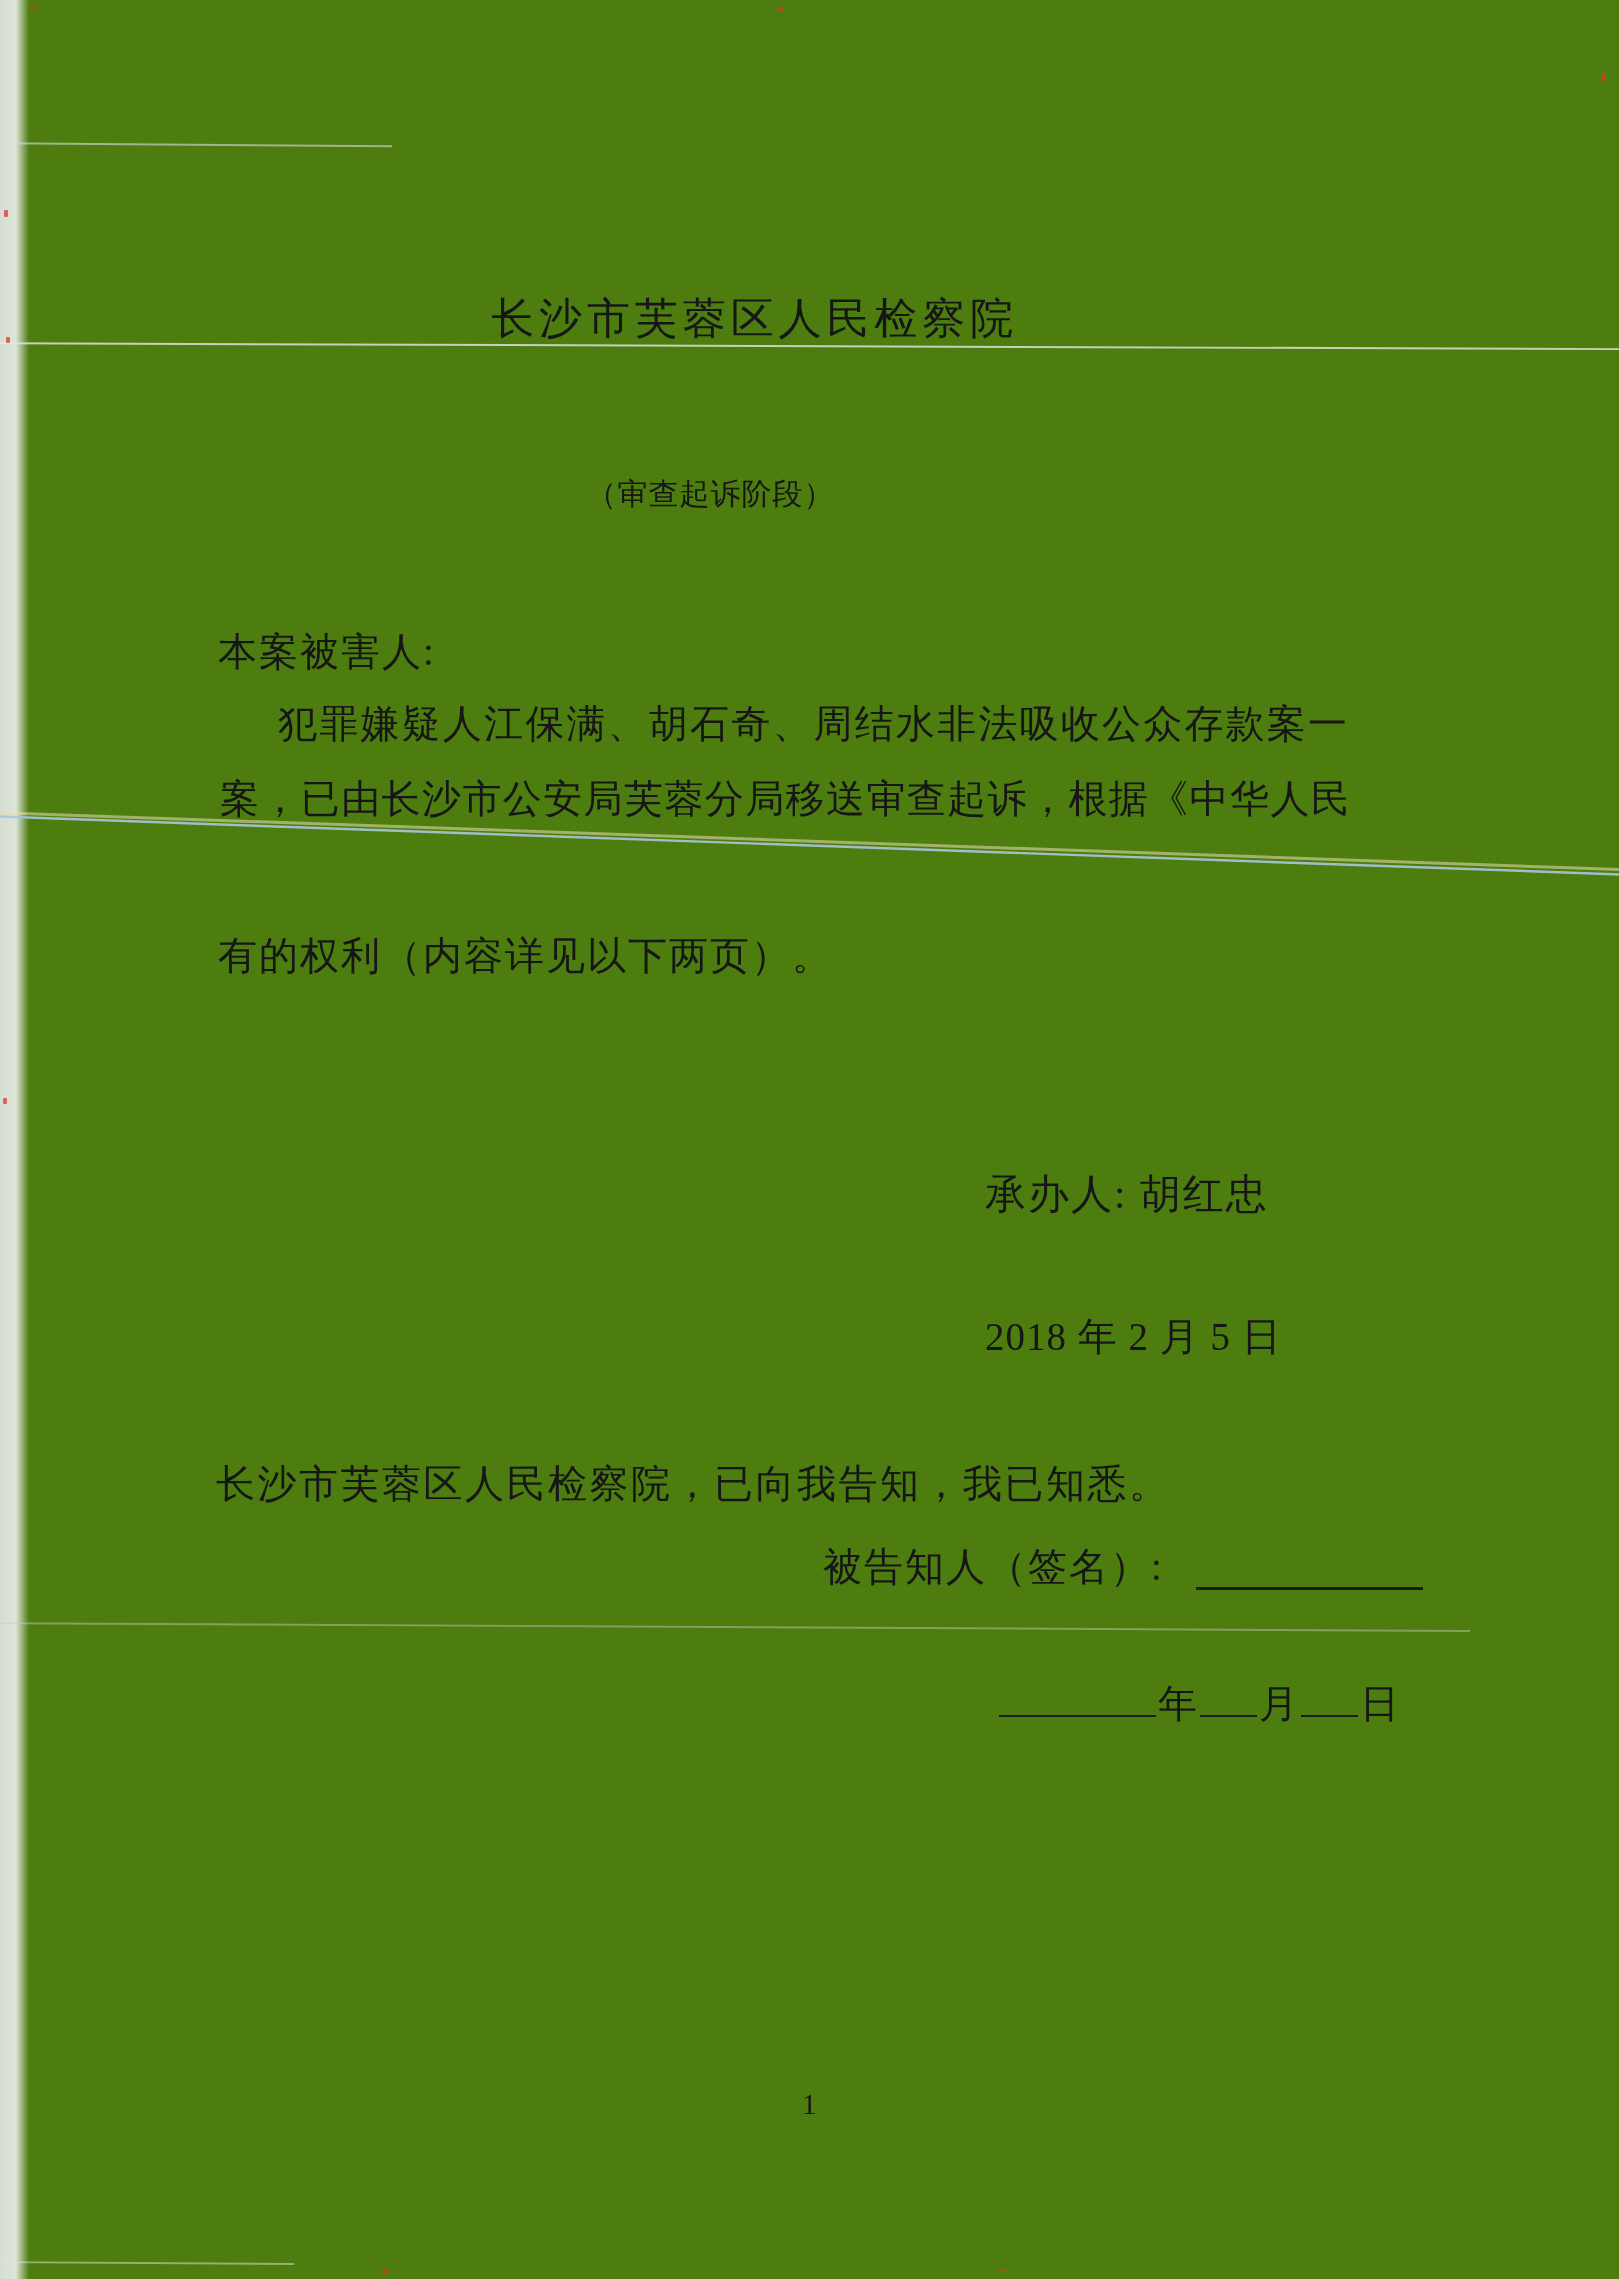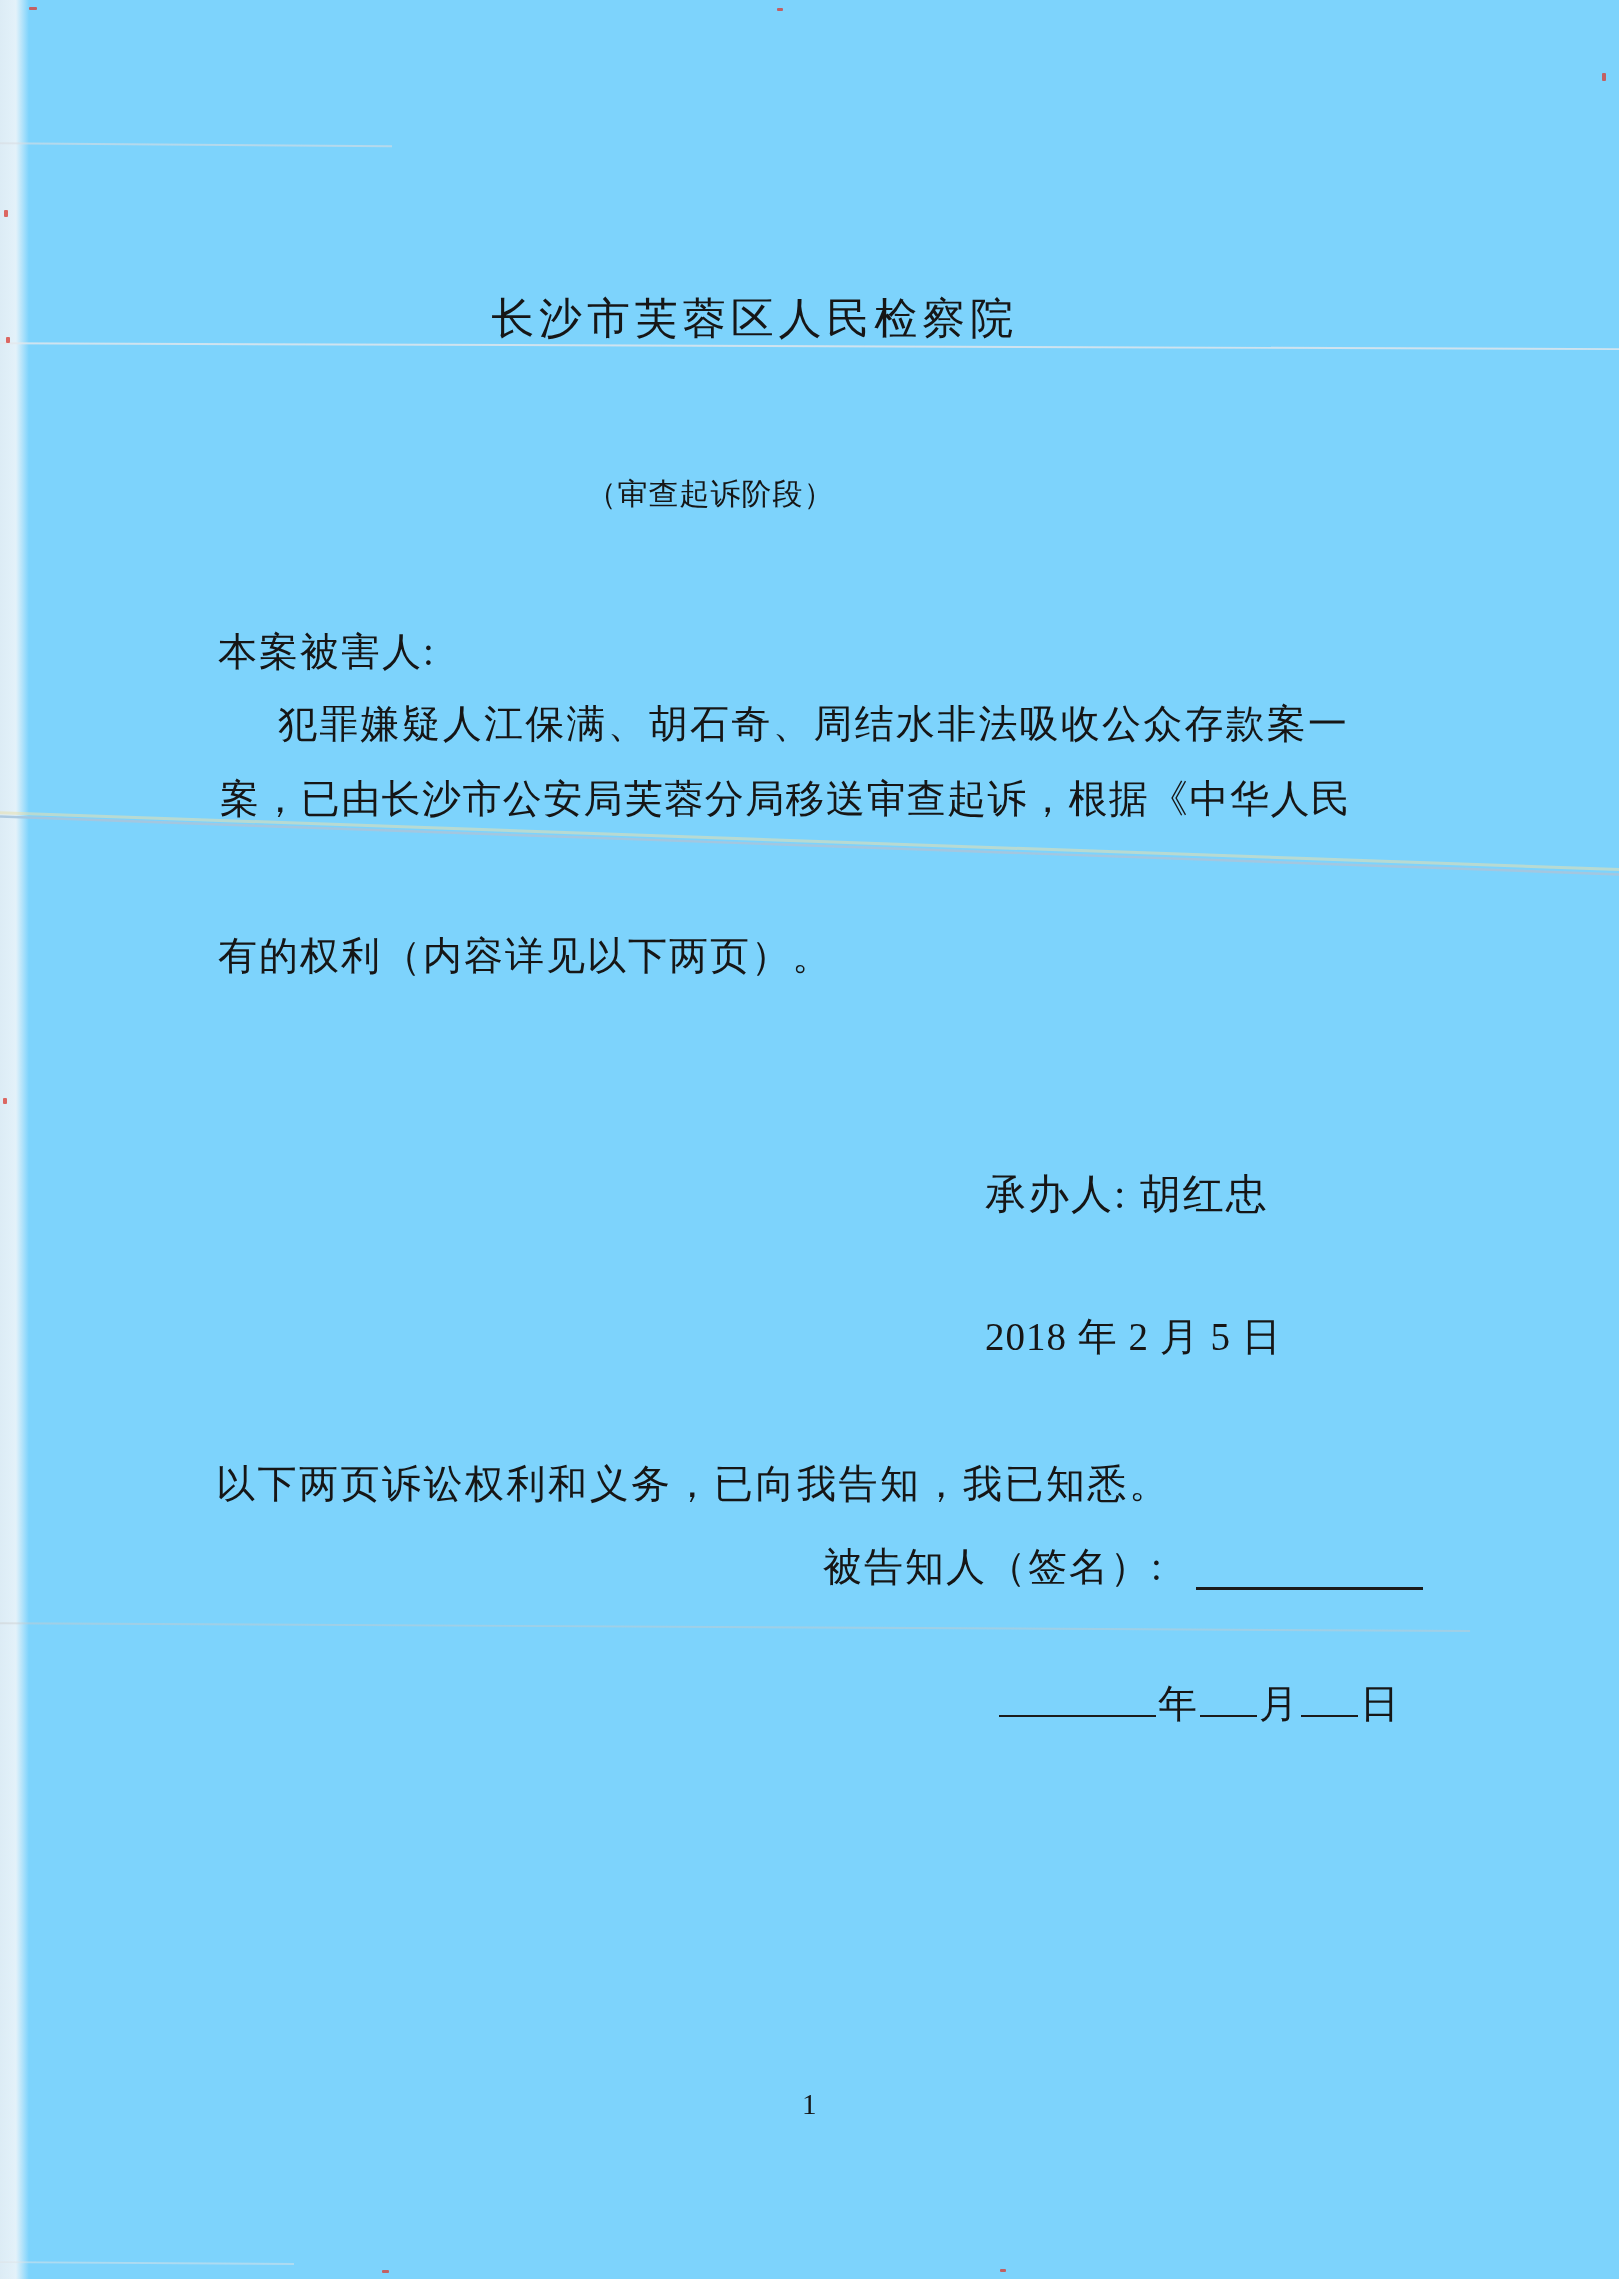--- a/index.html
+++ b/index.html
@@ -1,19 +1,19 @@
 <!DOCTYPE html>
 <html><head>
 <meta charset="utf-8">
 <style>
   html,body{margin:0;padding:0;background:#ffffff;}
   .page{
     position:relative;
     width:1619px;height:2280px;
-    background:#7dd3fc;
+    background:#4d7c0f;
     overflow:hidden;
     font-family:"Liberation Serif","DejaVu Serif",serif;
     color:#161616;
   }
   
   .edge-band{
     position:absolute;left:0;top:0;width:29px;height:2280px;
     background:linear-gradient(to right,#edf0f4 0%,#f5f7f9 55%,rgba(255,255,255,0) 100%);
     opacity:.85;
   }
@@ -71,21 +71,21 @@
   <div class="center-line stage">（审查起诉阶段）</div>
 
   <div class="txt body-line salutation">本案被害人:</div>
   <div class="txt body-line p-line2">犯罪嫌疑人江保满、胡石奇、周结水非法吸收公众存款案一</div>
   <div class="txt body-line p-line3">案，已由长沙市公安局芙蓉分局移送审查起诉，根据《中华人民</div>
   <div class="txt body-line p-line5">有的权利（内容详见以下两页）。</div>
 
   <div class="txt handler">承办人: 胡红忠</div>
   <div class="txt issue-date">2018 年 2 月 5 日</div>
 
-  <div class="txt ack">以下两页诉讼权利和义务，已向我告知，我已知悉。</div>
+  <div class="txt ack">长沙市芙蓉区人民检察院，已向我告知，我已知悉。</div>
 
   <div class="txt sig-label">被告知人（签名）:</div>
   <div class="sig-blank"></div>
 
   <div class="txt date-blank-line">
     <span class="blank blank-year"></span><span>年</span><span class="blank blank-month"></span><span>月</span><span class="blank blank-day"></span><span>日</span>
   </div>
 
   <div class="txt page-num">1</div>
 

